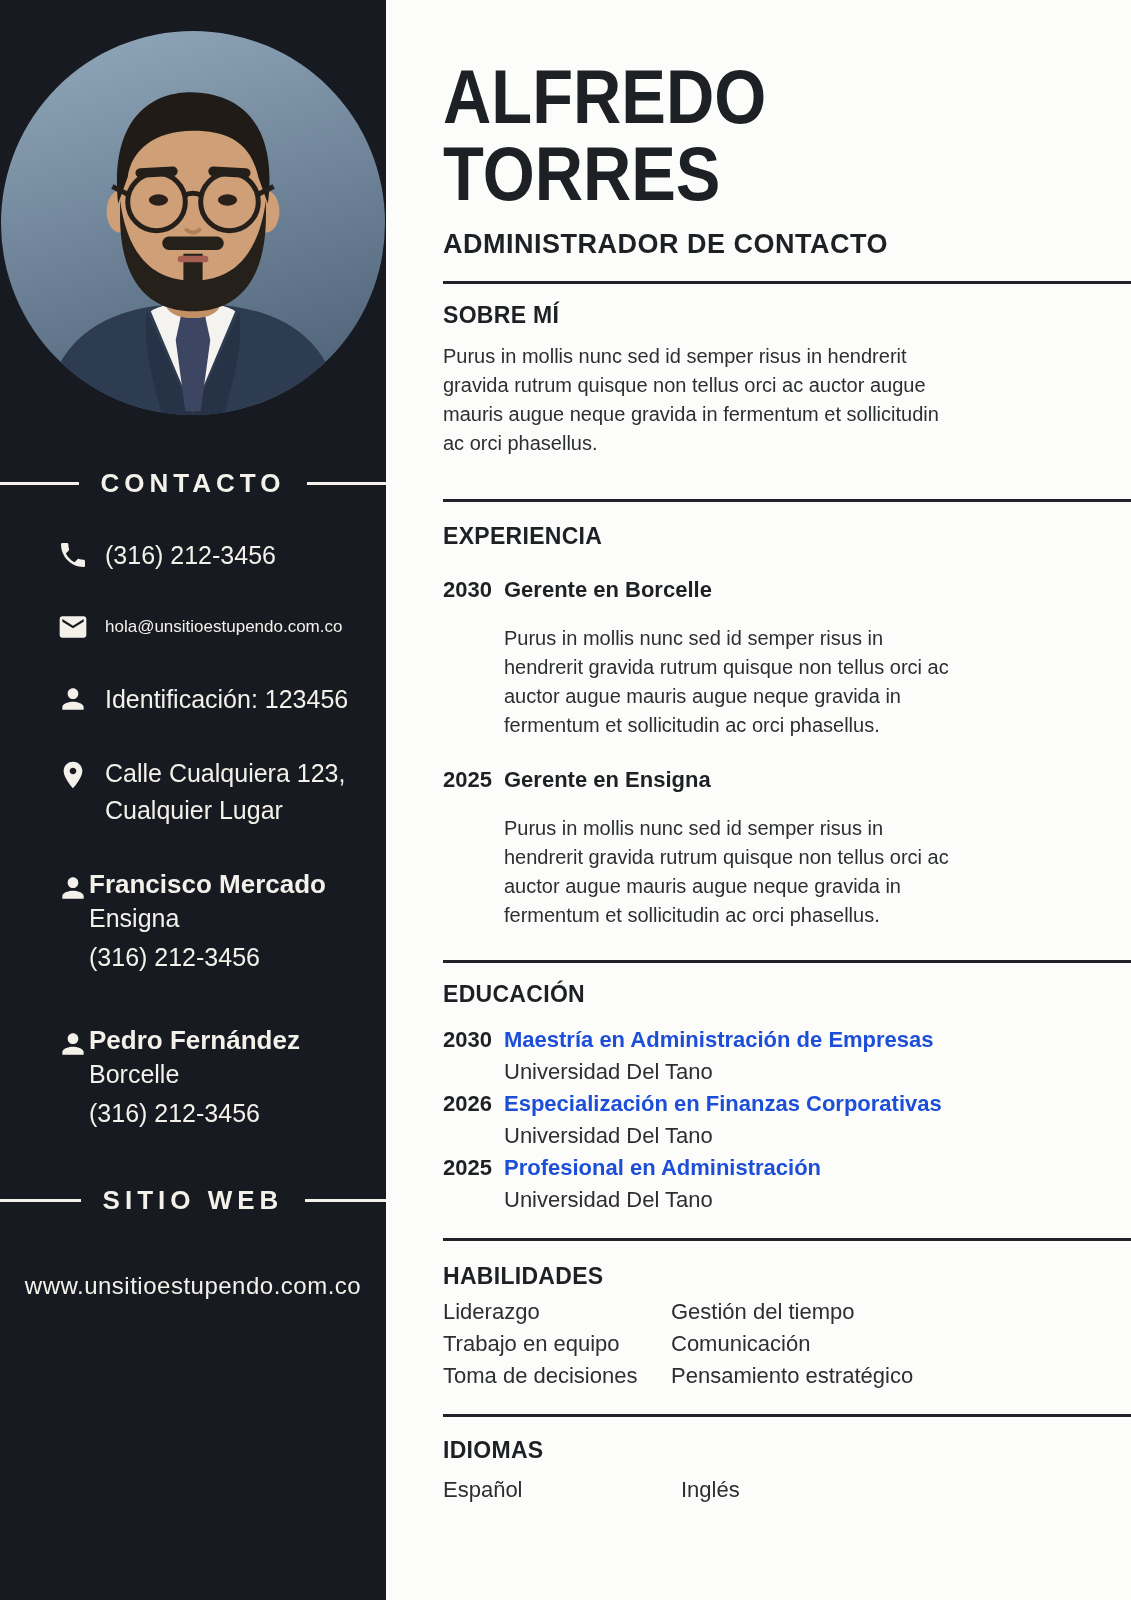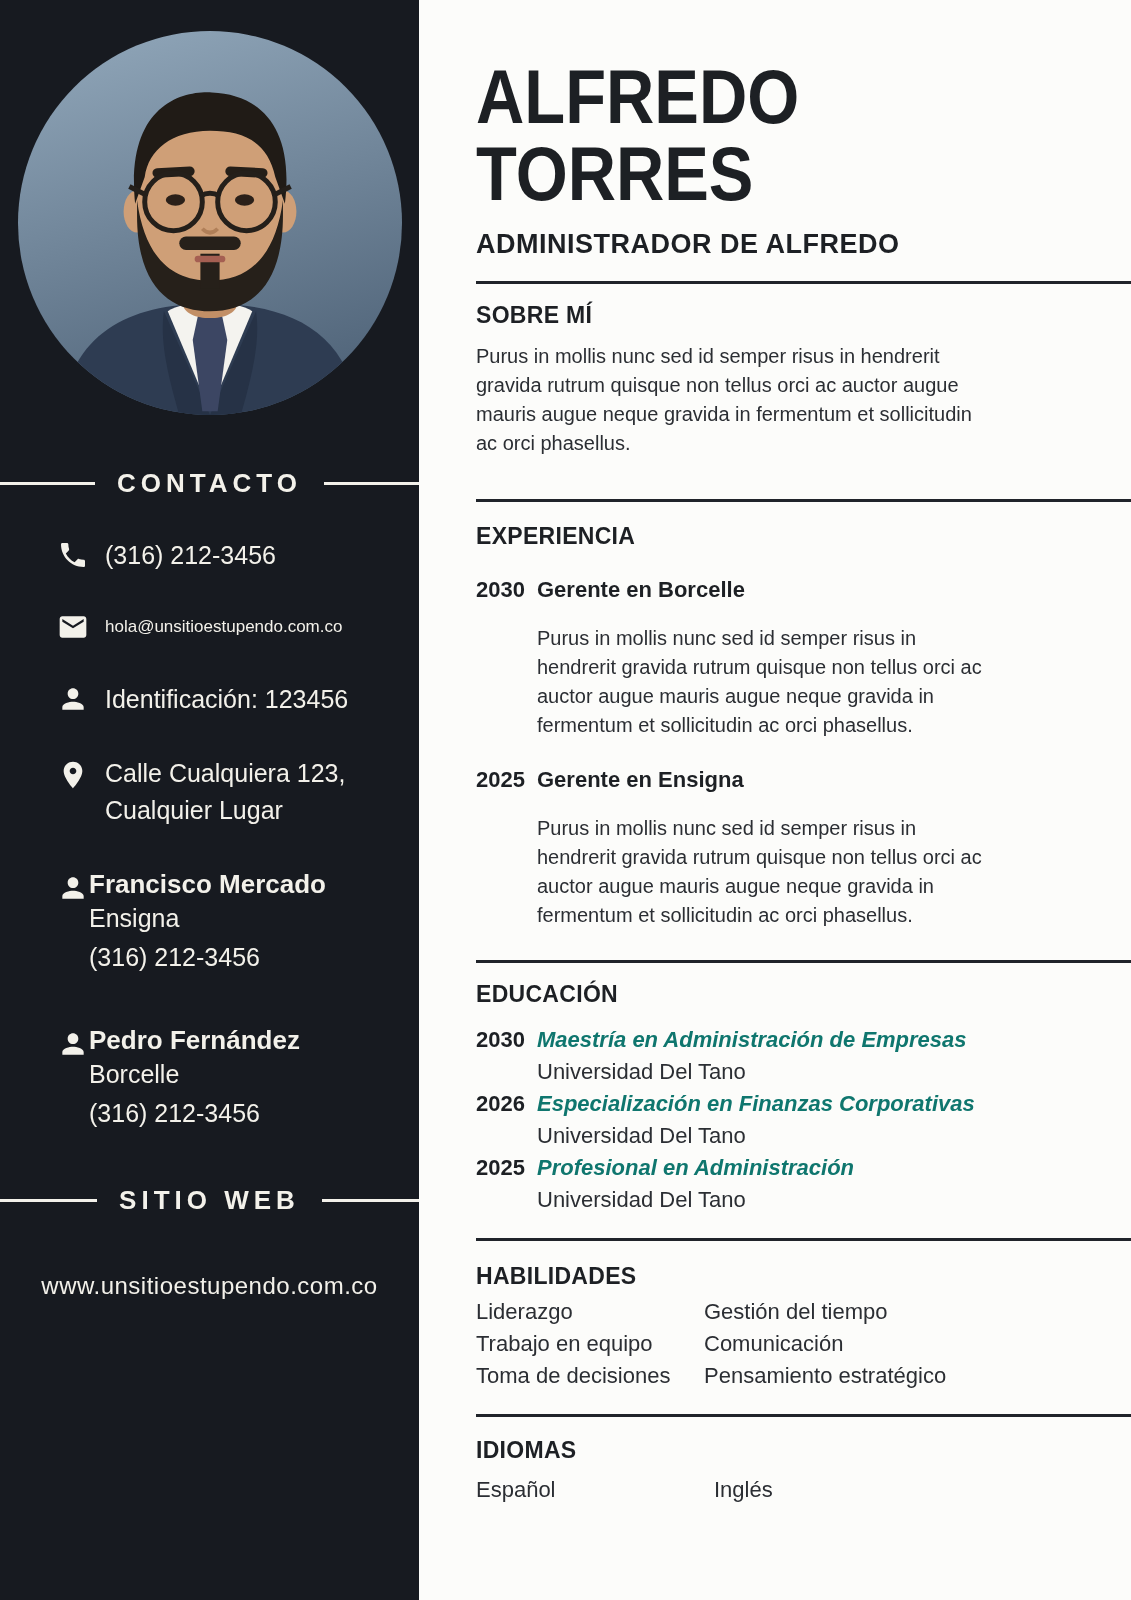--- a/index.html
+++ b/index.html
@@ -2,21 +2,21 @@
 <html><head>
 <meta charset="utf-8">
 <style>
   * { margin:0; padding:0; box-sizing:border-box; }
   html,body { width:1131px; }
   body { font-family:"Liberation Sans", sans-serif; }
 
   .page { width:1131px; height:1600px; display:flex; background:#fcfcfa; overflow:hidden; }
 
   
-  .sidebar { width:419px; flex-shrink:0; background:#171a20; color:#f3f1ea; }
+  .sidebar { width:386px; flex-shrink:0; background:#171a20; color:#f3f1ea; }
 
   .avatar-svg { display:block; width:384px; height:390px; margin:28px auto 0; }
 
   .side-heading { display:flex; align-items:center; }
   .side-heading .hline { flex:1; height:3px; background:#f3f1ea; }
   .side-heading .txt { padding:0 22px; font-size:26px; font-weight:bold; letter-spacing:5px; white-space:nowrap; }
   .sh-contact { margin-top:50px; }
   .sh-refs { margin-top:54px; }
   .sh-web { margin-top:52px; }
 
@@ -54,21 +54,21 @@
 
   .exp-h { margin-top:21px; }
   .exp-head { margin-top:27px; display:flex; font-size:22px; font-weight:bold; color:#1d2024; }
   .exp-year { width:61px; flex-shrink:0; }
   .exp-desc { margin-top:21px; margin-left:61px; max-width:462px; font-size:20px; line-height:29px; }
 
   .edu-h { margin-top:18px; }
   .edu-list { margin-top:16px; }
   .edu-row { display:flex; font-size:22px; line-height:32px; }
   .edu-year { width:61px; flex-shrink:0; font-weight:bold; color:#1d2024; }
-  .edu-degree { font-weight:bold; color:#0f766e;font-style:italic; }
+  .edu-degree { font-weight:bold; color:#1d4ed8; }
 
   .skills-h { margin-top:22px; }
   .skills-grid { margin-top:6px; display:grid; grid-template-columns:228px auto; font-size:22px; line-height:32px; }
 
   .lang-h { margin-top:20px; }
   .lang-grid { margin-top:12px; display:grid; grid-template-columns:238px auto; font-size:22px; line-height:28px; }
 </style>
 </head>
 <body>
 
@@ -208,21 +208,21 @@
     <div class="website">www.unsitioestupendo.com.co</div>
 
   </aside>
 
   <main class="main">
 
     <h1 class="name">
       <div>ALFREDO</div>
       <div>TORRES</div>
     </h1>
-    <div class="job-title">ADMINISTRADOR DE ALFREDO</div>
+    <div class="job-title">ADMINISTRADOR DE CONTACTO</div>
 
     <div class="rule r1"></div>
 
     <h2 class="sec-h about-h">SOBRE MÍ</h2>
     <p class="about-p">Purus in mollis nunc sed id semper risus in hendrerit gravida rutrum quisque non tellus orci ac auctor augue mauris augue neque gravida in fermentum et sollicitudin ac orci phasellus.</p>
 
     <div class="rule r2"></div>
 
     <h2 class="sec-h exp-h">EXPERIENCIA</h2>
 

